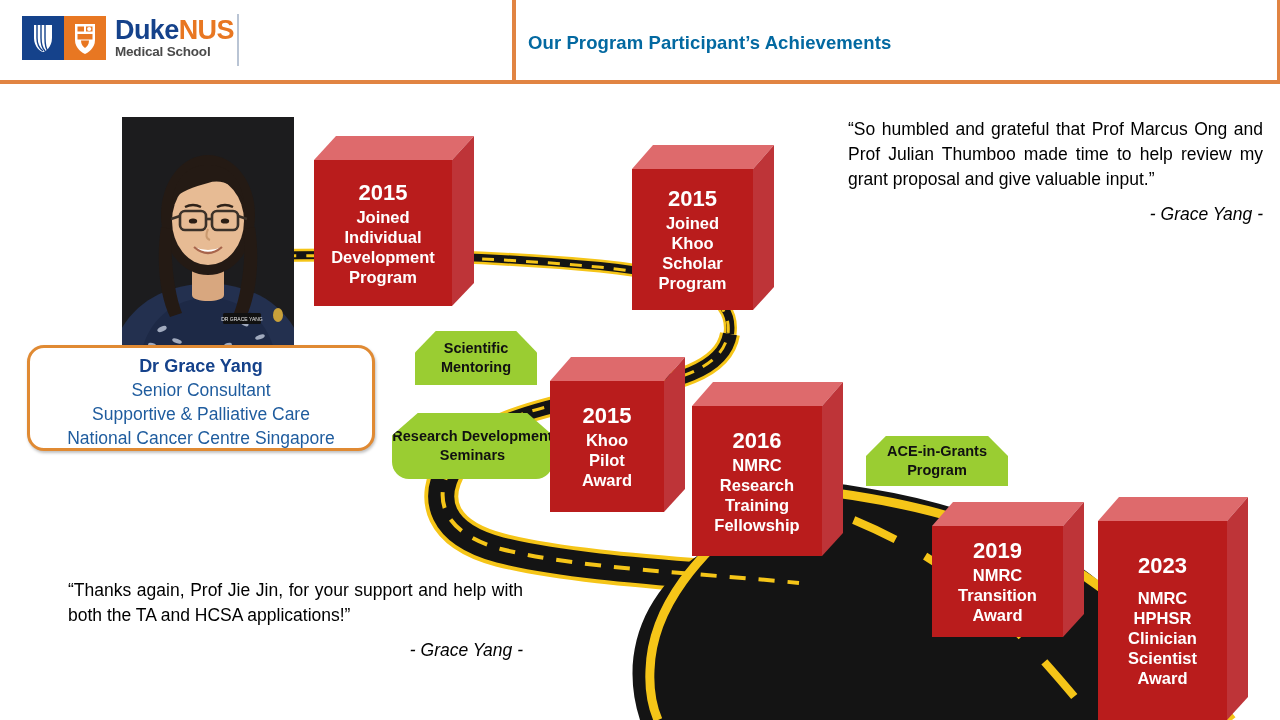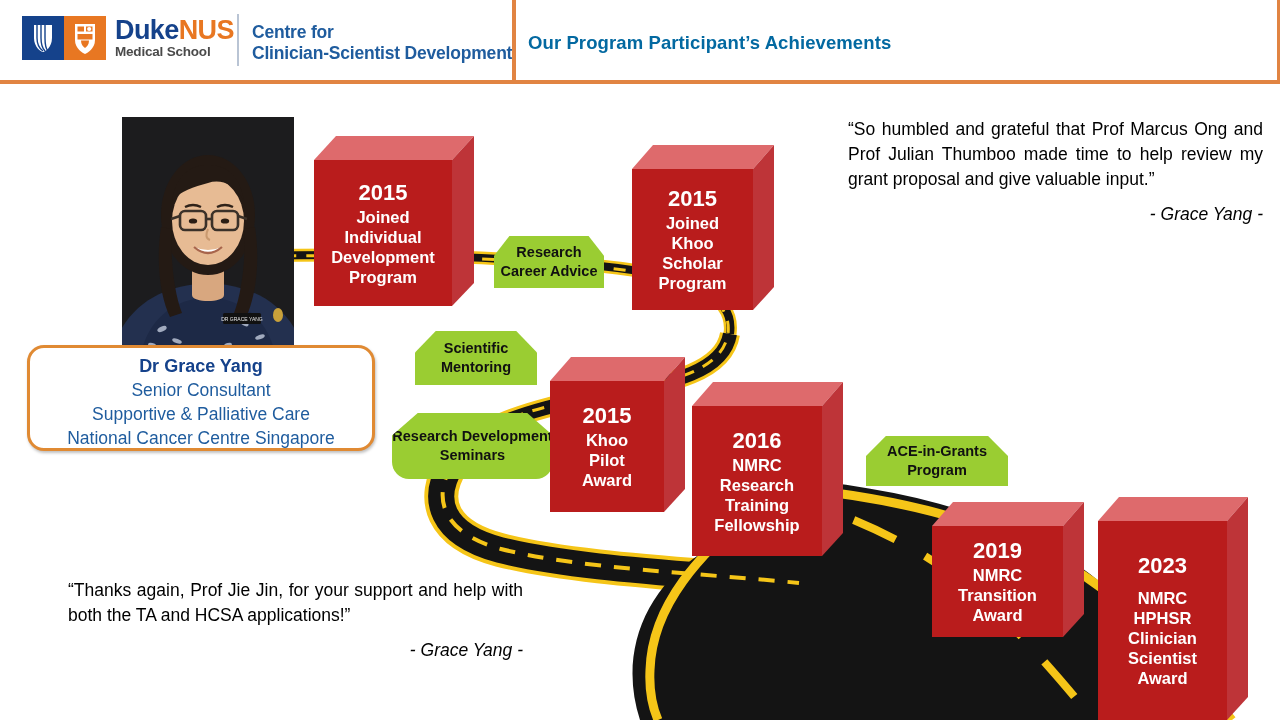--- a/index.html
+++ b/index.html
@@ -135,24 +135,20 @@
       <div id="logo-text">
         <div id="logo-duke">
           <span class="duke">Duke</span><span class="nus">NUS</span>
         </div>
         <div id="logo-med">Medical School</div>
       </div>
     </div>
 
     <div id="logo-divider"></div>
 
-    <div id="centre-text">
-      <div>Centre for</div>
-      <div>Clinician-Scientist Development</div>
-    </div>
 
     <div id="header-sep"></div>
     <div id="page-title">Our Program Participant’s Achievements</div>
   </div>
   <div id="header-rule"></div>
   <div id="header-right-rule"></div>
 
   <div id="portrait">
     <svg width="172" height="232" viewBox="0 0 172 232">
       <rect width="172" height="232" fill="#1c1c1e"></rect>
@@ -214,24 +210,20 @@
   <div class="quote" id="quote-top">
     <span>“So humbled and grateful that Prof Marcus Ong and Prof Julian Thumboo made time to help review my grant proposal and give valuable input.”</span>
     <span class="attrib">- Grace Yang -</span>
   </div>
 
   <div class="quote" id="quote-bottom">
     <span>“Thanks again, Prof Jie Jin, for your support and help with both the TA and HCSA applications!”</span>
     <span class="attrib">- Grace Yang -</span>
   </div>
 
-  <div class="tag" style="left:494px;top:236px;width:110px;height:52px;clip-path:polygon(0 38%,14% 0,86% 0,100% 38%,100% 100%,0 100%);">
-    <span>Research
-Career Advice</span>
-  </div>
 
   <div class="tag" style="left:415px;top:331px;width:122px;height:54px;clip-path:polygon(0 40%,17% 0,83% 0,100% 40%,100% 100%,0 100%);">
     <span>Scientific
 Mentoring</span>
   </div>
 
   <div class="tag" style="left:392px;top:413px;width:161px;height:66px;clip-path:polygon(0 34%,16% 0,84% 0,100% 34%,100% 100%,0 100%);border-radius:17px;">
     <span>Research
 Development
 Seminars</span>

